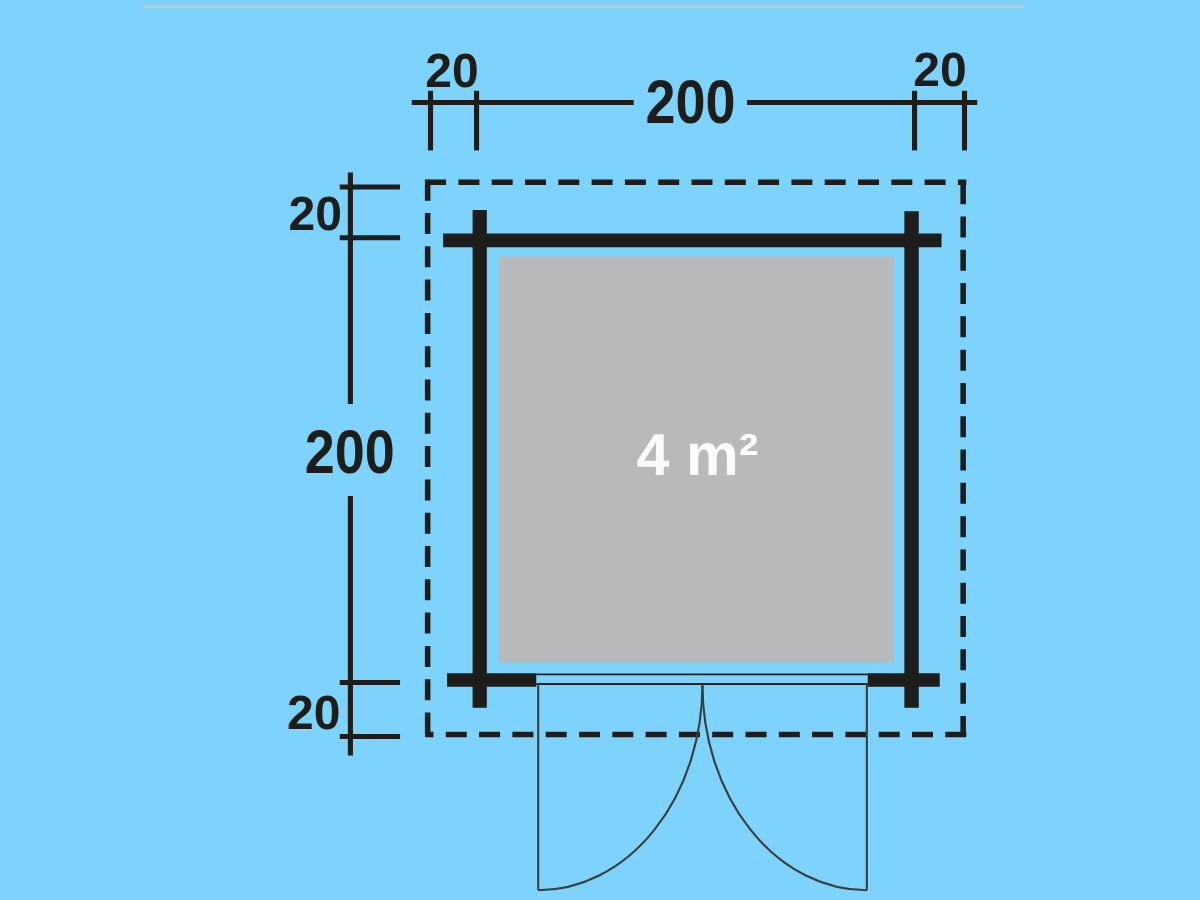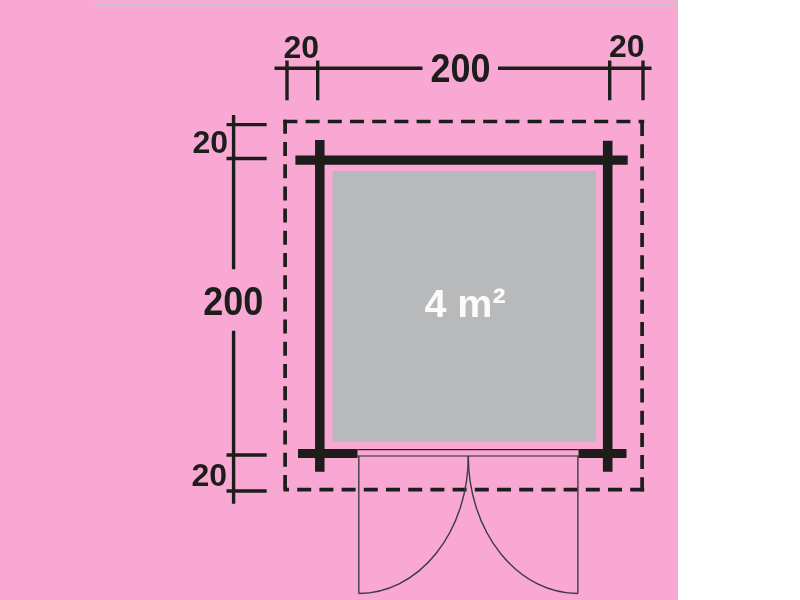--- a/index.html
+++ b/index.html
@@ -1,16 +1,16 @@
 <!DOCTYPE html>
 <html><head>
 <meta charset="utf-8">
 <style>
   html,body{margin:0;padding:0;background:#ffffff;}
-  .page{position:relative;width:678px;height:600px;background:#f9a8d4;overflow:hidden;}
+  .page{position:relative;width:800px;height:600px;background:#7dd3fc;overflow:hidden;}
   svg text{font-family:"Liberation Sans",sans-serif;font-weight:bold;fill:#1d1d1b;}
 </style>
 </head>
 <body>
 <div class="page">
 <svg width="800" height="600" viewBox="0 0 800 600" xmlns="http://www.w3.org/2000/svg">
 
   <line x1="95" y1="4.5" x2="683" y2="4.5" stroke="#c9c9c9" stroke-width="1.2"></line>
 
   <g stroke="#1d1d1b" stroke-width="3.4">

